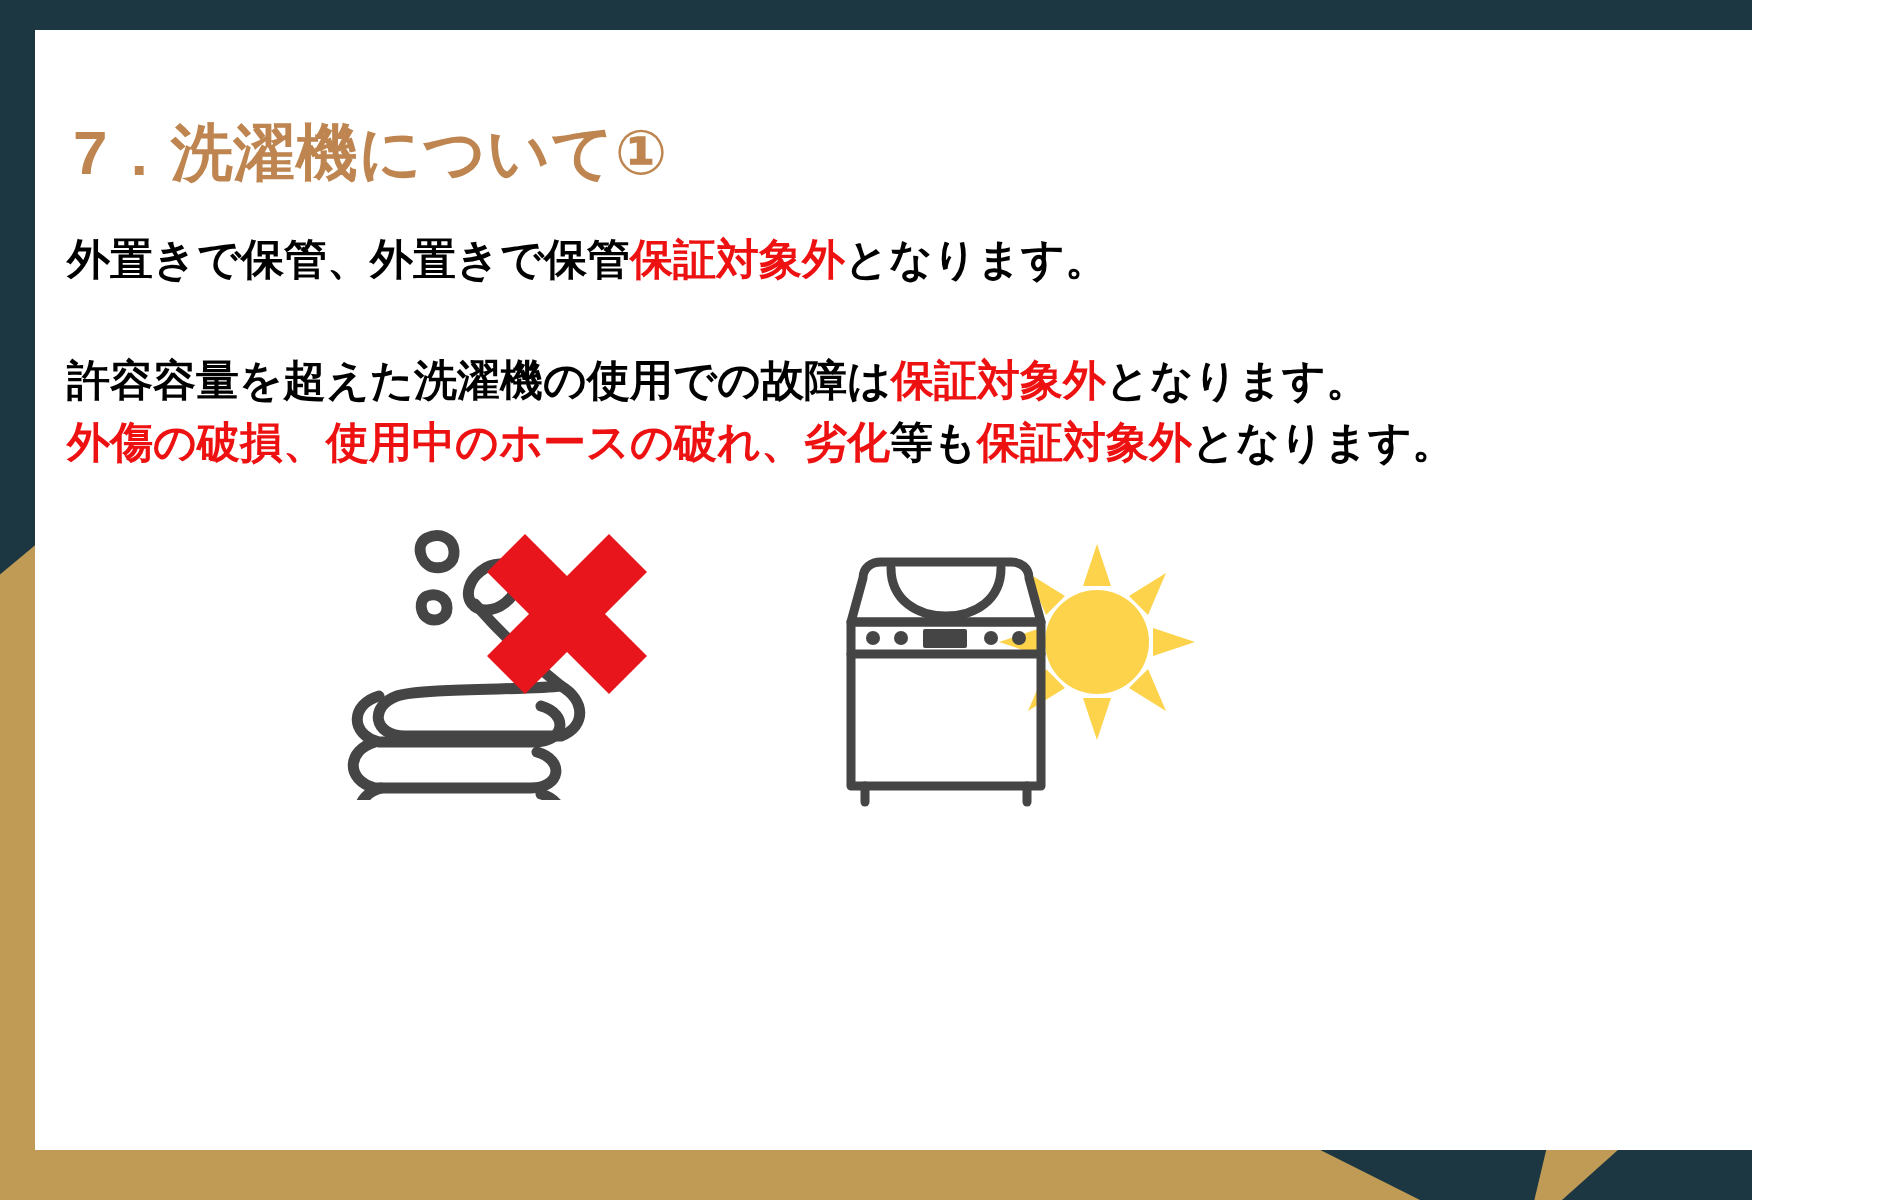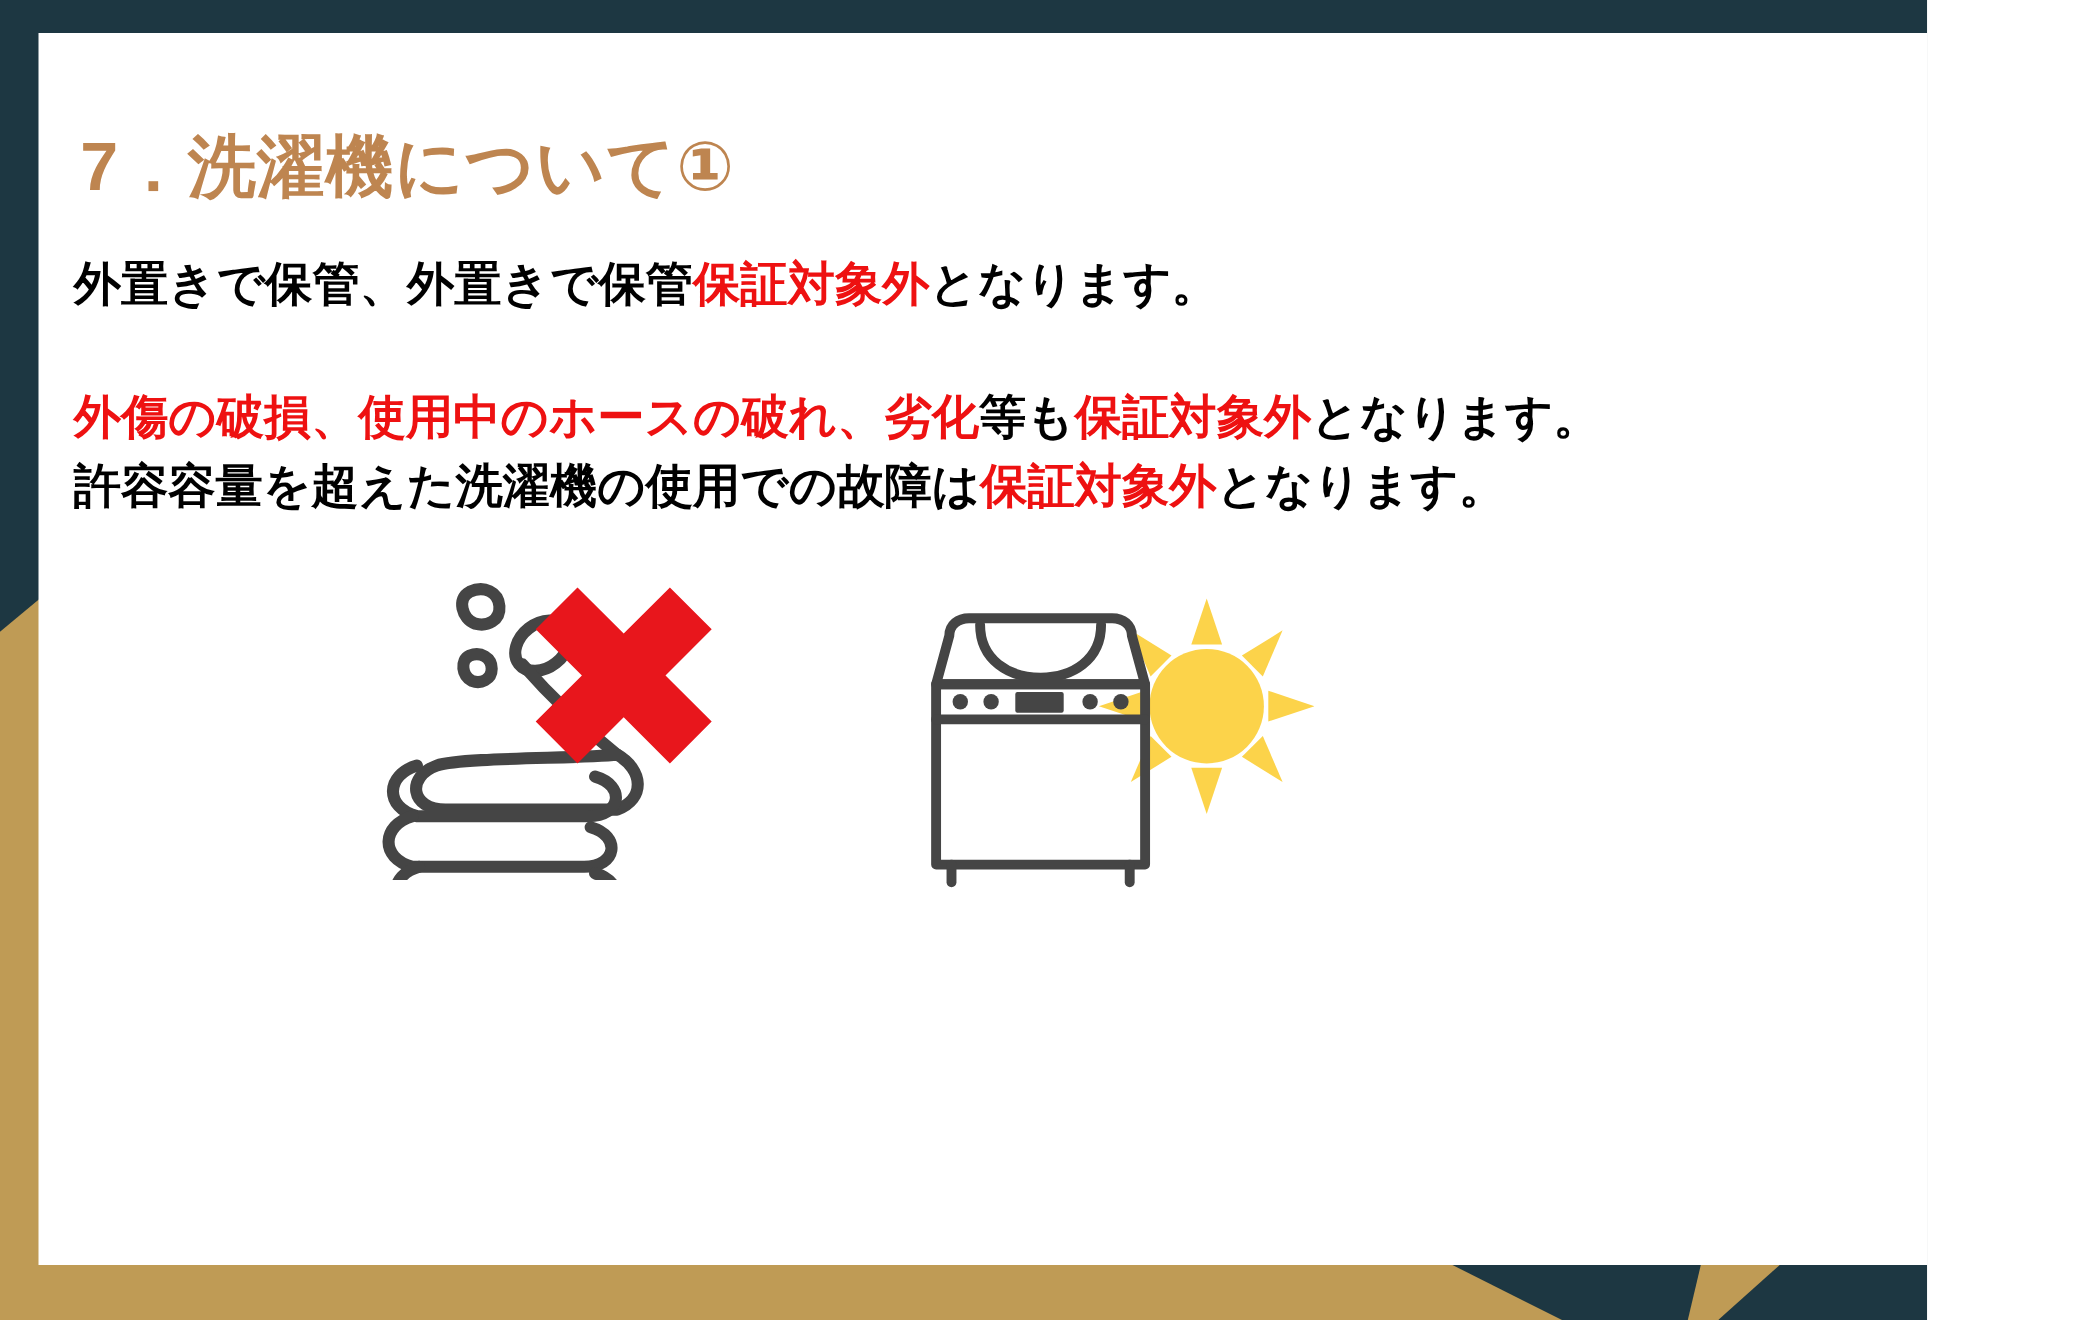--- a/index.html
+++ b/index.html
@@ -143,22 +143,22 @@
   <div id="slide-card">
 
     <h1 id="slide-title">7．洗濯機について①</h1>
 
     <div id="body-text">
       <div class="para" id="paragraph-1">
           <div class="line"><span>外置きで保管、外置きで保管</span><span class="hl">保証対象外</span><span>となります。</span></div>
         </div>
       <div class="para-gap"></div>
       <div class="para" id="paragraph-2">
+          <div class="line"><span>許容容量を超えた洗濯機の使用での故障は</span><span class="hl">保証対象外</span><span>となります。</span></div>
           <div class="line"><span class="hl">外傷の破損、使用中のホースの破れ、劣化</span><span>等も</span><span class="hl">保証対象外</span><span>となります。</span></div>
-          <div class="line"><span>許容容量を超えた洗濯機の使用での故障は</span><span class="hl">保証対象外</span><span>となります。</span></div>
         </div>
     </div>
 
     <div id="illustrations">
 
       <div class="illo" id="hose-illustration">
         <svg width="320" height="290" viewBox="0 0 320 290" xmlns="http://www.w3.org/2000/svg" aria-hidden="true">
           <g fill="none" stroke="#454545" stroke-width="11" stroke-linecap="round" stroke-linejoin="round">
 
             <path d="M92 28 C105 22 118 28 119 41 C120 54 108 60 97 57 C85 53 80 34 92 28 Z"></path>

